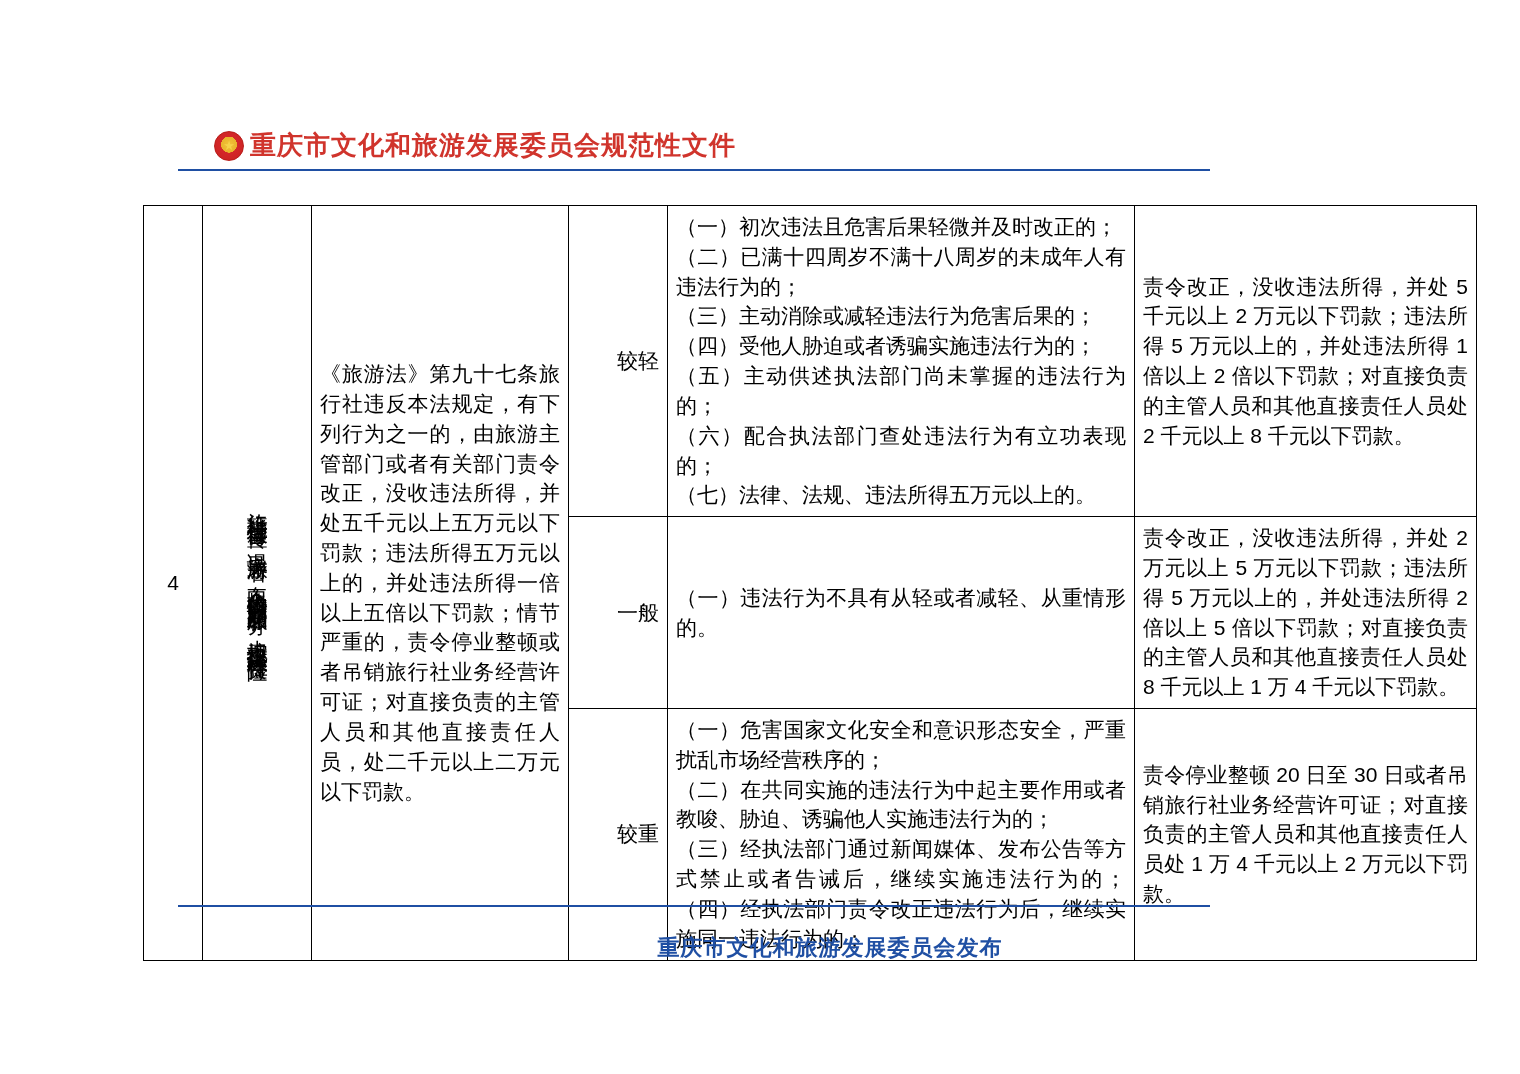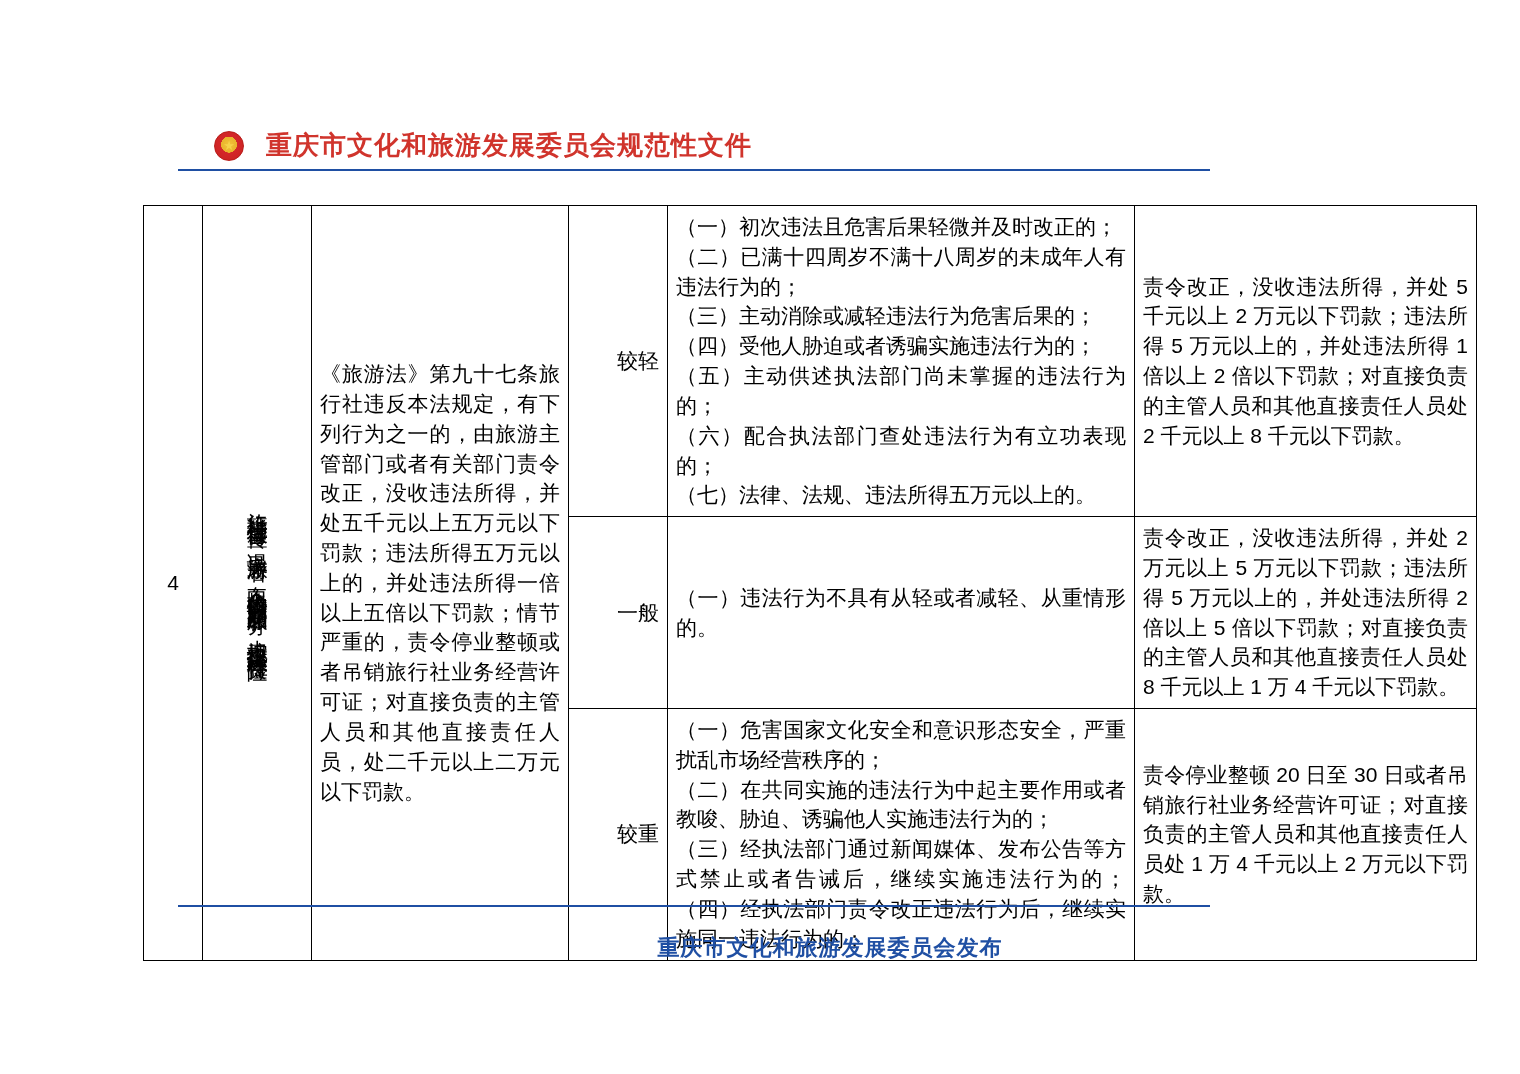--- a/index.html
+++ b/index.html
@@ -24,21 +24,21 @@
   
   .header {
     position: absolute;
     left: 178px;
     top: 128px;
     width: 1164px;
   }
   .header-row {
     display: flex;
     align-items: center;
-    gap: 22px;
+    gap: 6px;
     padding-left: 36px;
   }
   .emblem {
     width: 30px;
     height: 30px;
     border-radius: 50%;
     background: radial-gradient(circle at 50% 45%, #f3c13a 0%, #e8b52c 38%, #d4272a 39%, #c8221f 100%);
     border: 1px solid #b81d1a;
     box-sizing: border-box;
     position: relative;

